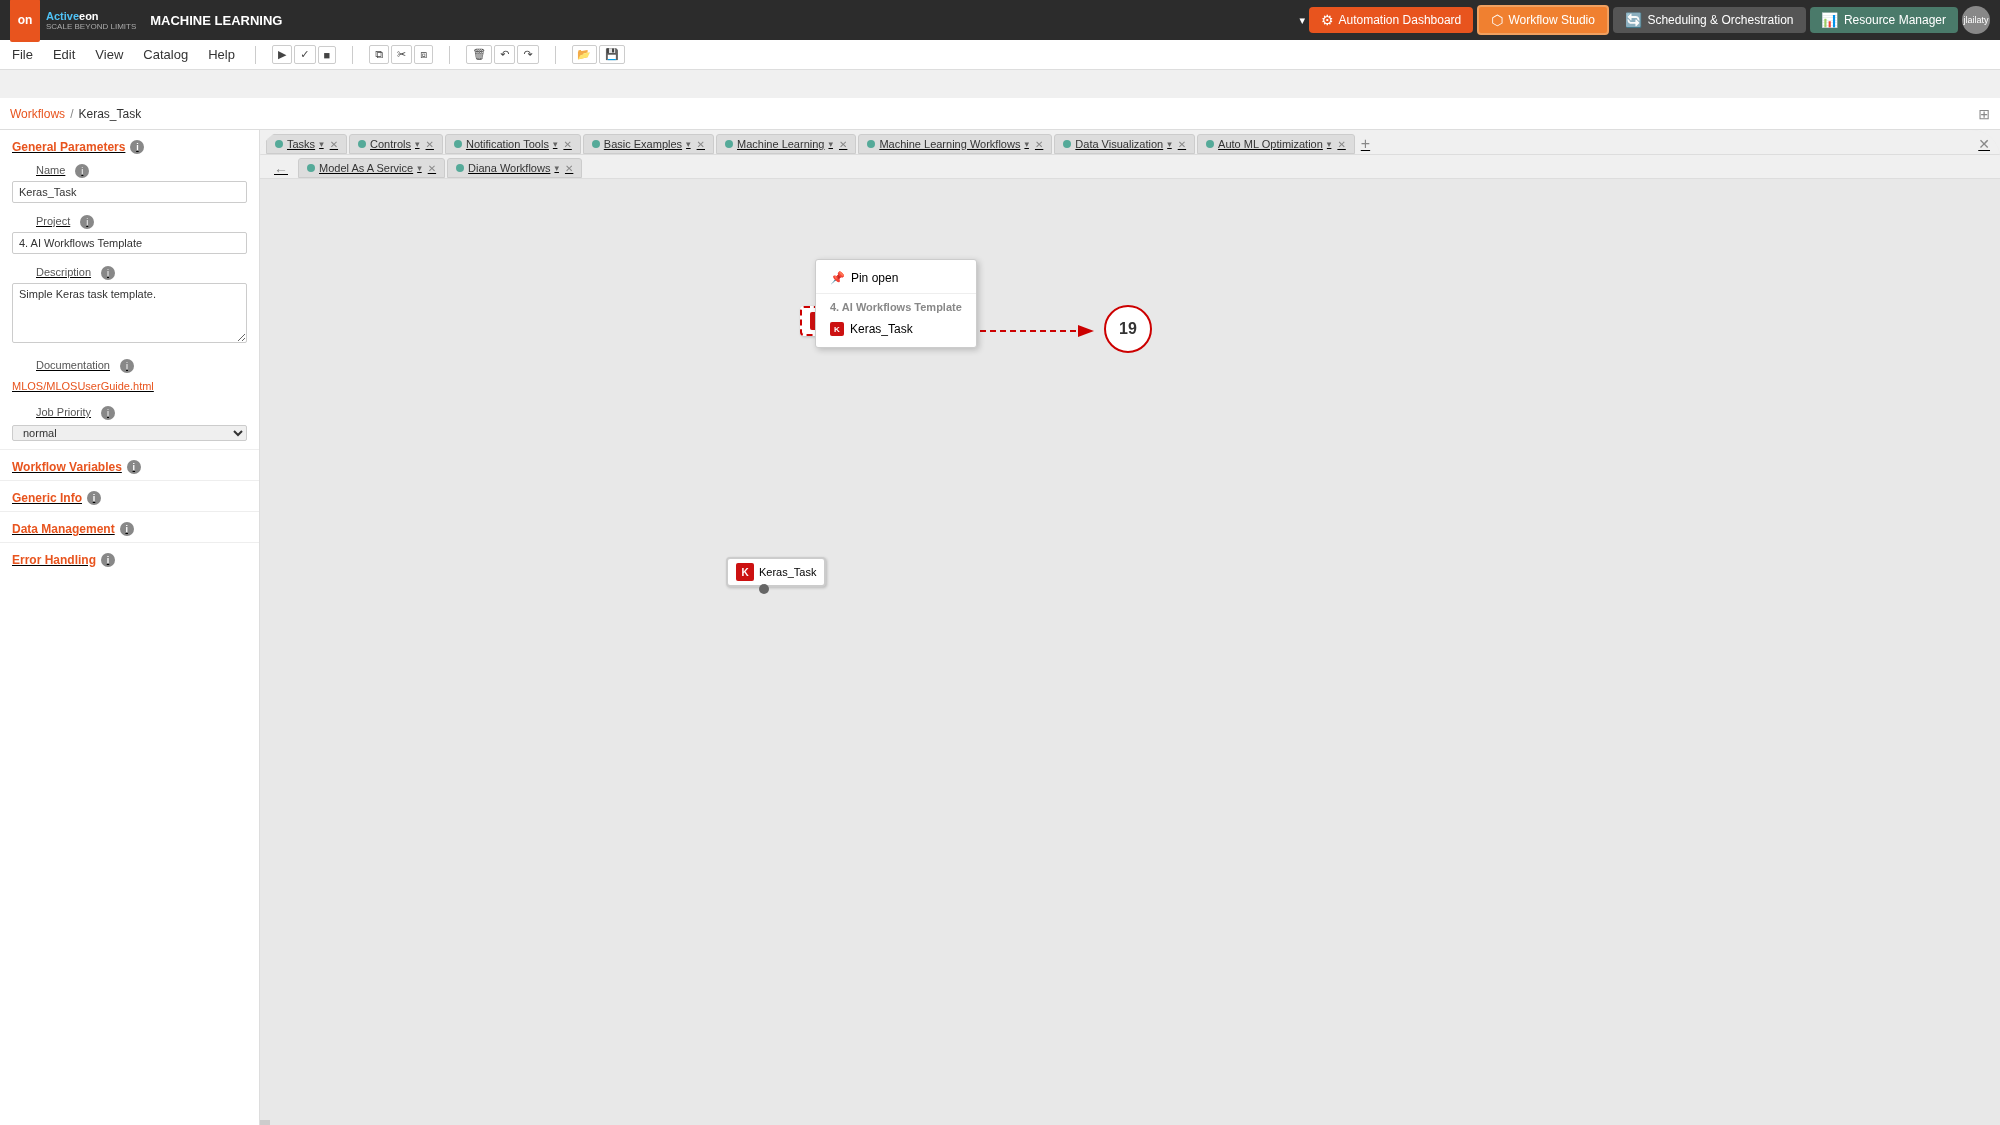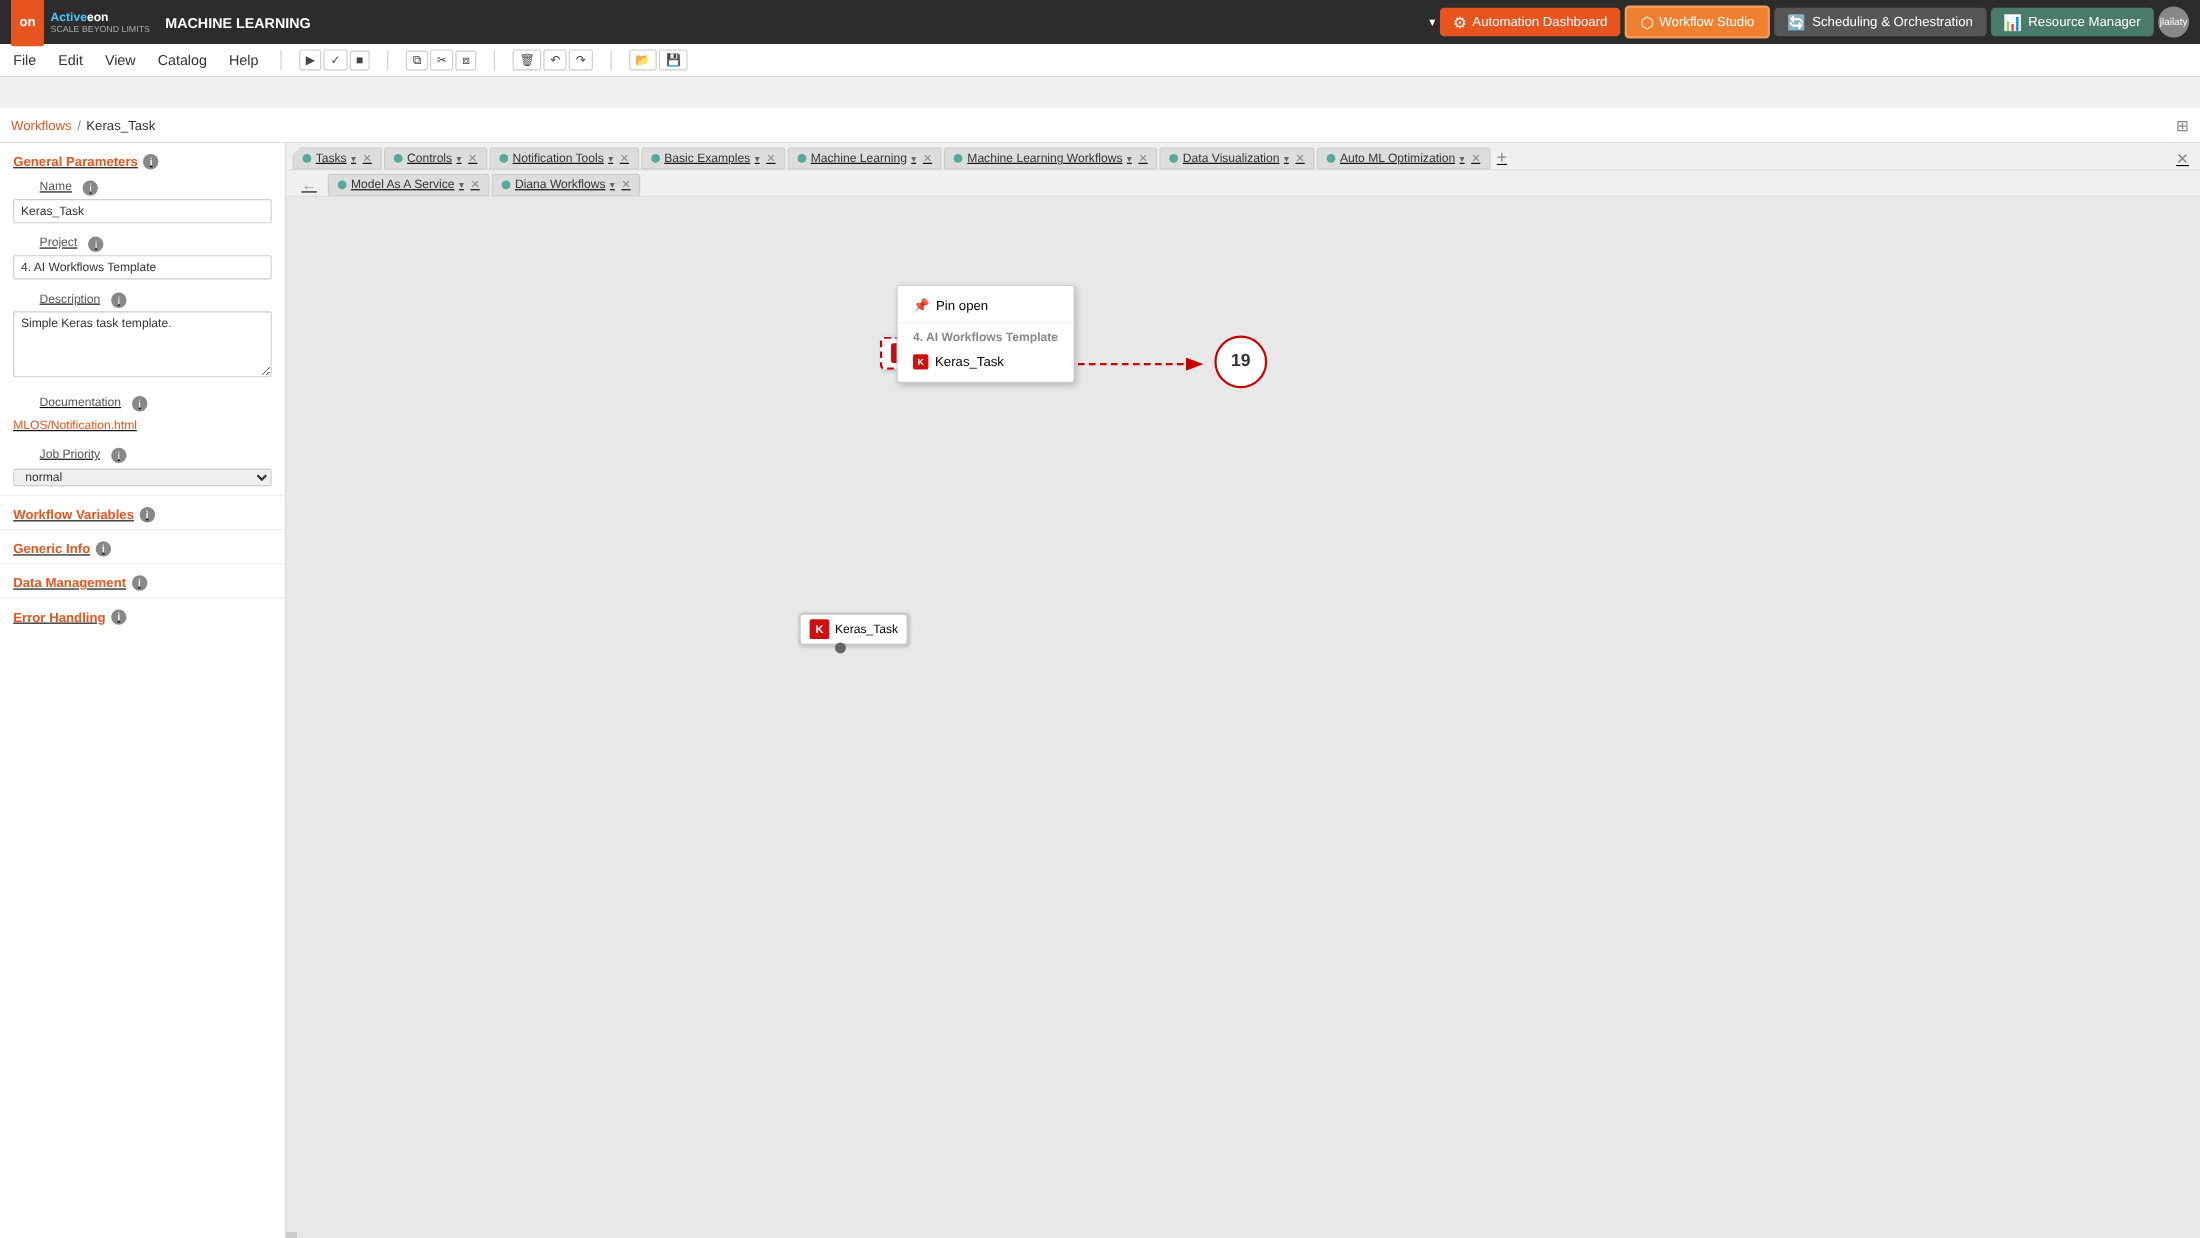--- a/index.html
+++ b/index.html
@@ -452,21 +452,21 @@
         <span class="info-icon">i</span>
       </div>
       <textarea class="field-textarea" style="">Simple Keras task template.</textarea>
     </div>
 
     <div class="field-group">
       <div class="field-label">
         <span>Documentation</span>
         <span class="info-icon">i</span>
       </div>
-      <a class="doc-link">MLOS/Notification.html</a>
+      <a class="doc-link">MLOS/MLOSUserGuide.html</a>
     </div>
 
     <div class="field-group">
       <div class="field-label">
         <span>Job Priority</span>
         <span class="info-icon">i</span>
       </div>
       <select class="field-select">
         <option>normal</option>
         <option>low</option>

